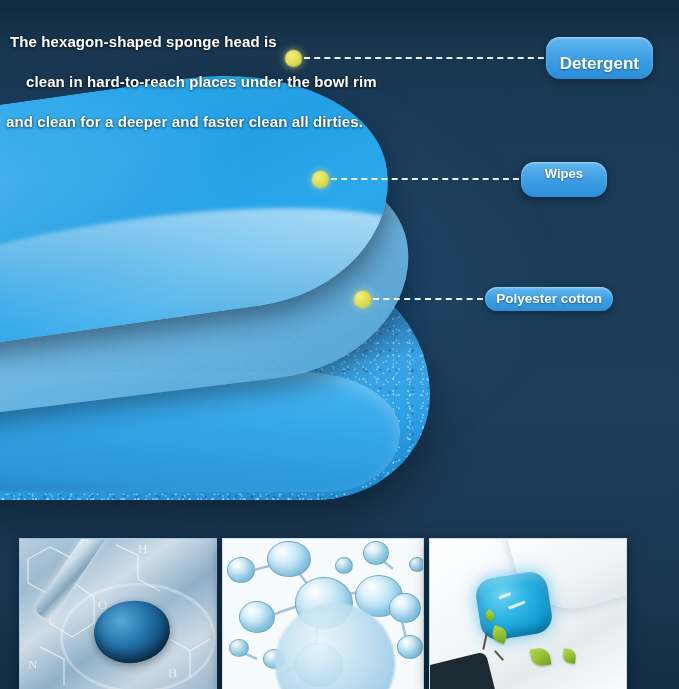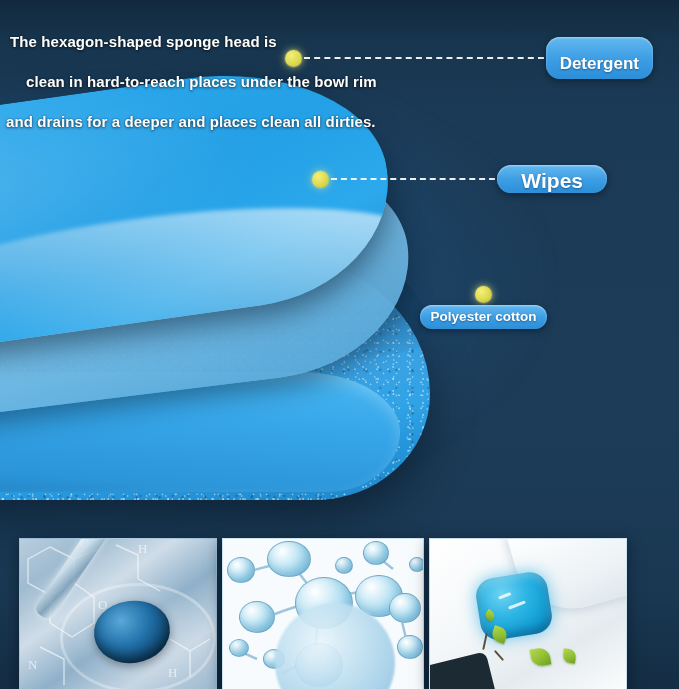--- a/index.html
+++ b/index.html
@@ -119,22 +119,22 @@
     color:#ffffff;font-weight:bold;
     background:linear-gradient(180deg,#63b8ef 0%, #3d9ee4 52%, #2b8ed8 100%);
     box-shadow:0 2px 6px rgba(4,20,36,.55), inset 0 1px 2px rgba(255,255,255,.45);
     text-shadow:0 1px 2px rgba(10,50,90,.55);
     white-space:nowrap;
   }
 
   #callout-detergent{left:285px;top:45px;width:368px;}
   #callout-detergent .pill{font-size:17px;}
   #callout-wipes{left:312px;top:166px;width:295px;}
-  #callout-wipes .pill{font-size:21px;padding:4px 24px 0;}
-  #callout-polyester{left:354px;top:286px;width:259px;flex-direction:column;}
+  #callout-wipes .pill{font-size:13px;padding:4px 24px 16px;}
+  #callout-polyester{left:354px;top:286px;width:259px;}
   #callout-polyester .pill{font-size:13.5px;padding:4px 11px 5px;}
 
   
   .strip{position:absolute;left:0;top:520px;width:679px;height:169px;}
   .panel{
     position:absolute;top:18px;height:150px;overflow:hidden;
     border:1px solid rgba(150,195,225,.45);
     box-shadow:0 4px 14px rgba(3,16,30,.6);
   }
   #panel-lab{left:19px;width:196px;
@@ -217,21 +217,21 @@
     <div class="foam-lip"></div>
     <div class="mid-layer"></div>
     <div class="top-disc">
       
     </div>
   </div>
 
   <div class="headline">
     <span class="l1">The hexagon-shaped sponge head is</span>
     <span class="l2">clean in hard-to-reach places under the bowl rim</span>
-    <span class="l3">and drains for a deeper and places clean all dirties.</span>
+    <span class="l3">and clean for a deeper and faster clean all dirties.</span>
   </div>
 
   <div class="callout" id="callout-detergent">
     <span class="dot"></span>
     <span class="leader"></span>
     <span class="pill">Detergent</span>
   </div>
 
   <div class="callout" id="callout-wipes">
     <span class="dot"></span>

